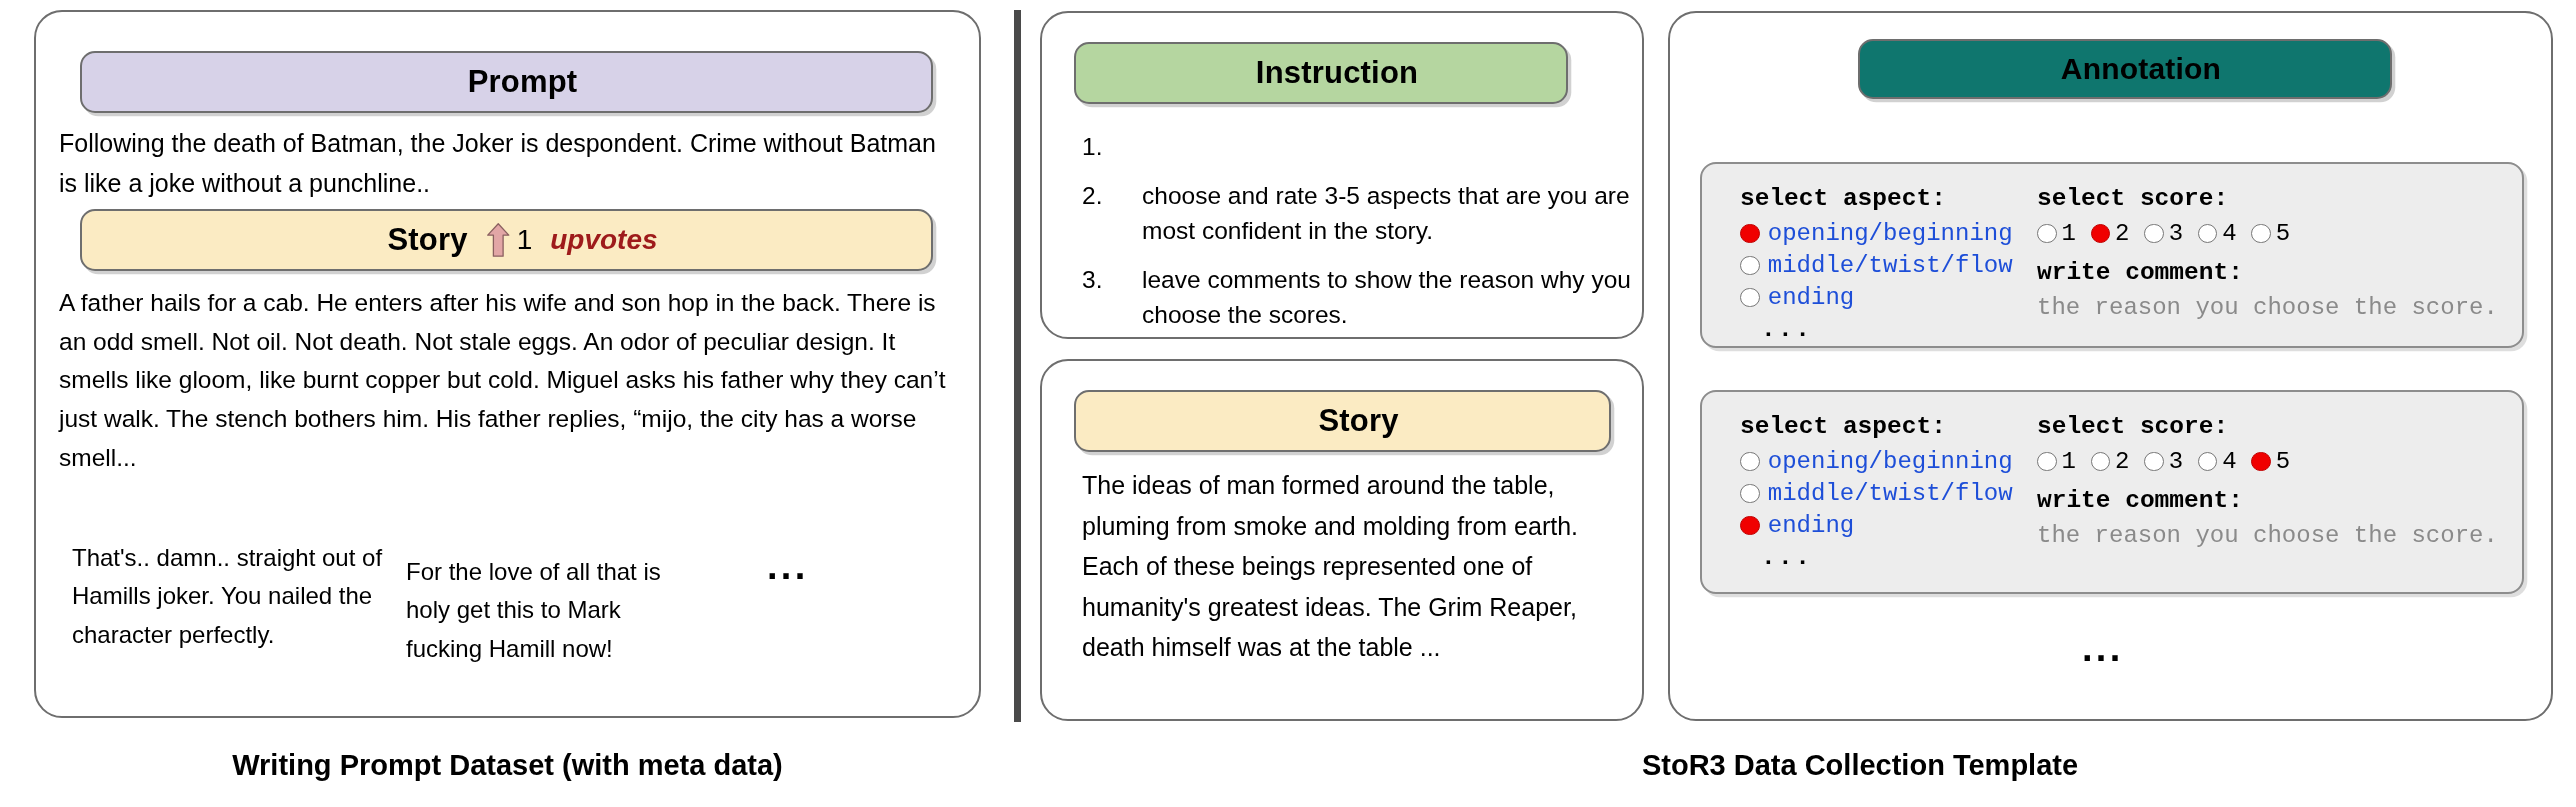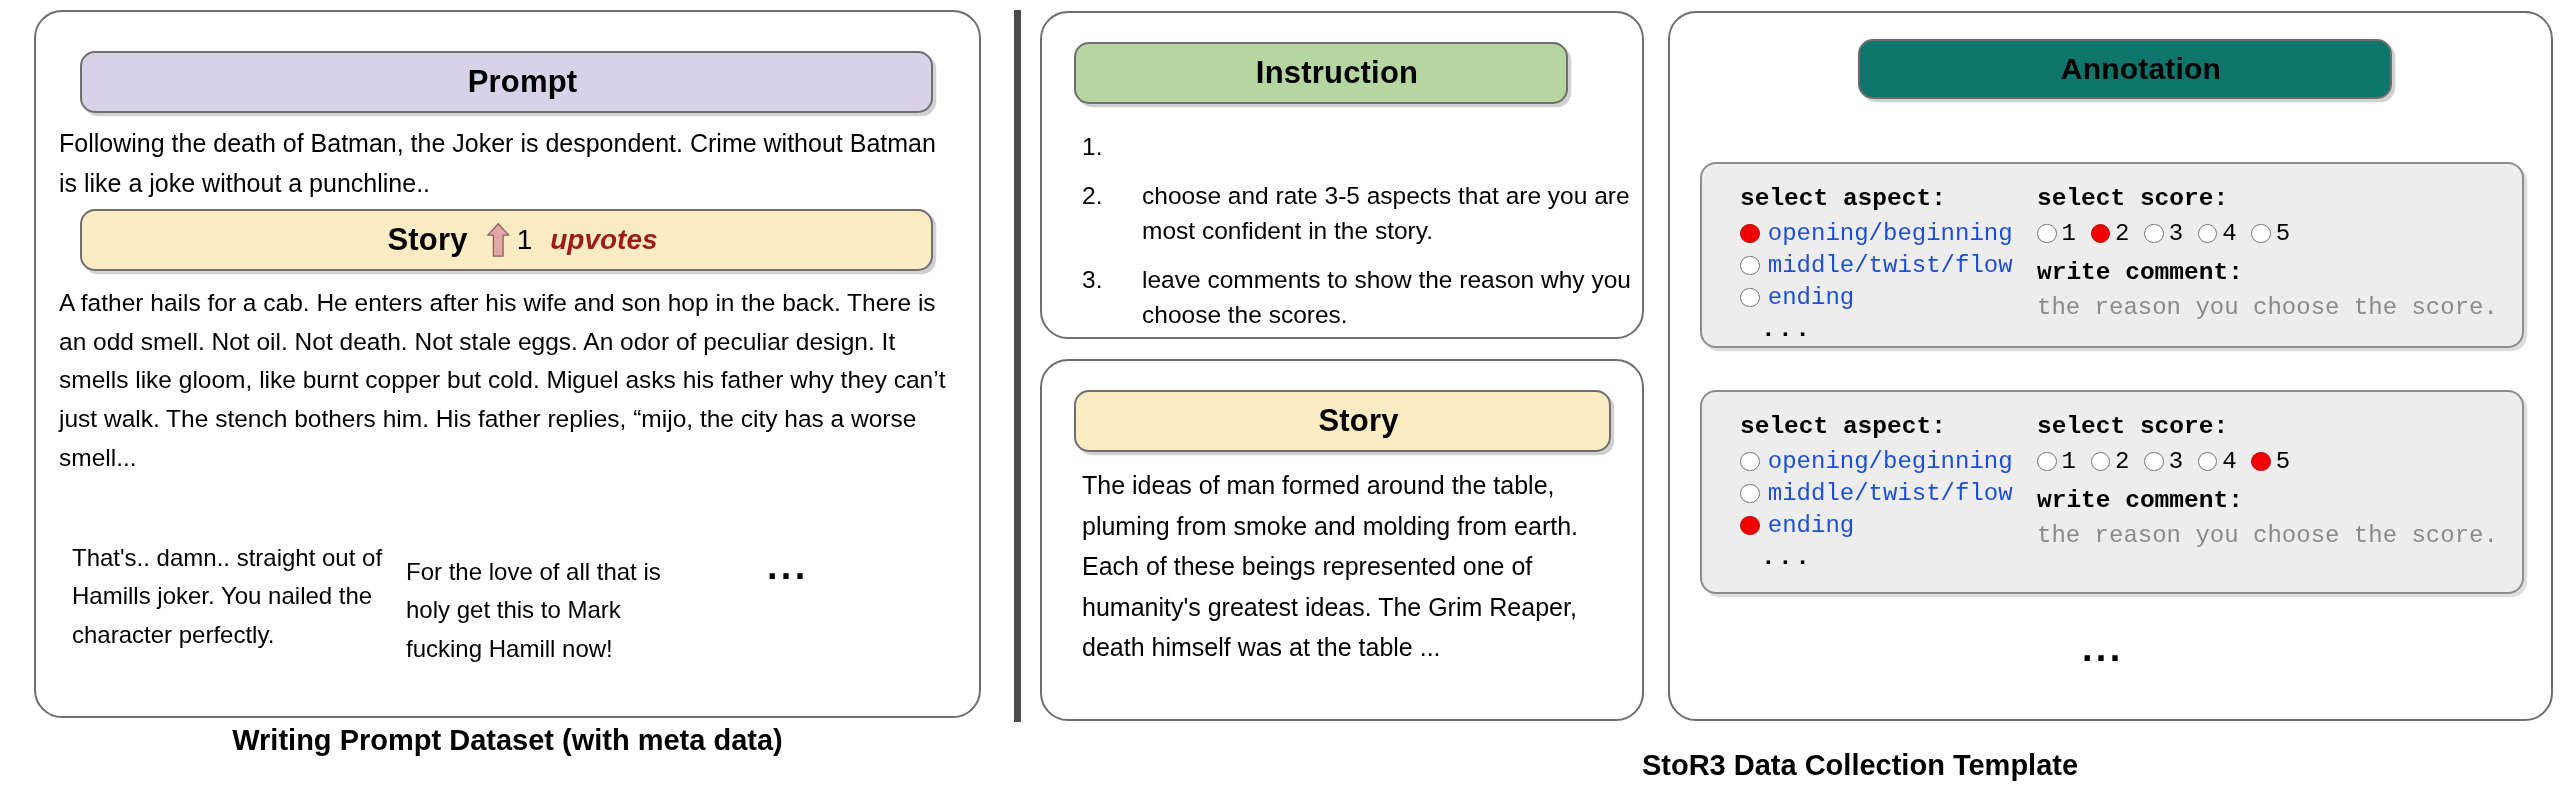--- a/index.html
+++ b/index.html
@@ -158,21 +158,21 @@
   }
 
   
   .caption {
     position: absolute;
     font-size: 29px;
     font-weight: bold;
     color: #000;
     text-align: center;
   }
-  #caption-left  { left: 34px;  top: 724px; width: 947px; text-align: center; }
+  #caption-left  { left: 34px;  top: 749px; width: 947px; text-align: center; }
   #caption-right { left: 1452px; top: 749px; width: 816px; }
 </style>
 </head>
 <body>
 
 <div class="figure">
 
   <div class="panel" id="left-panel"></div>
 
   <div class="pill" id="prompt-pill">

